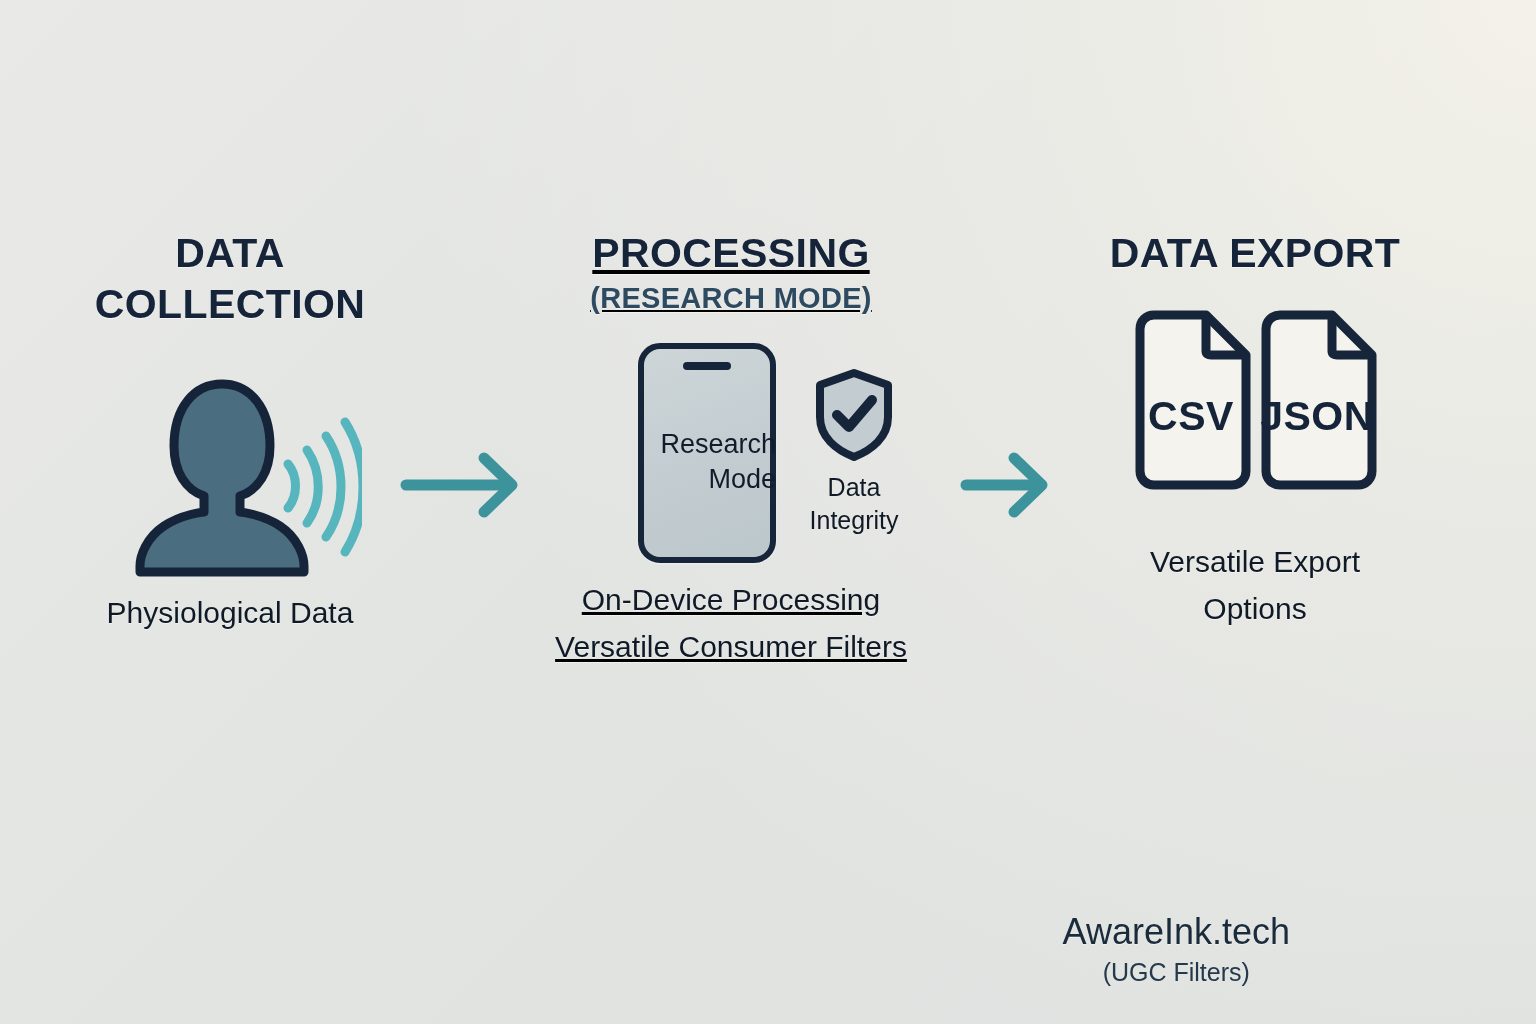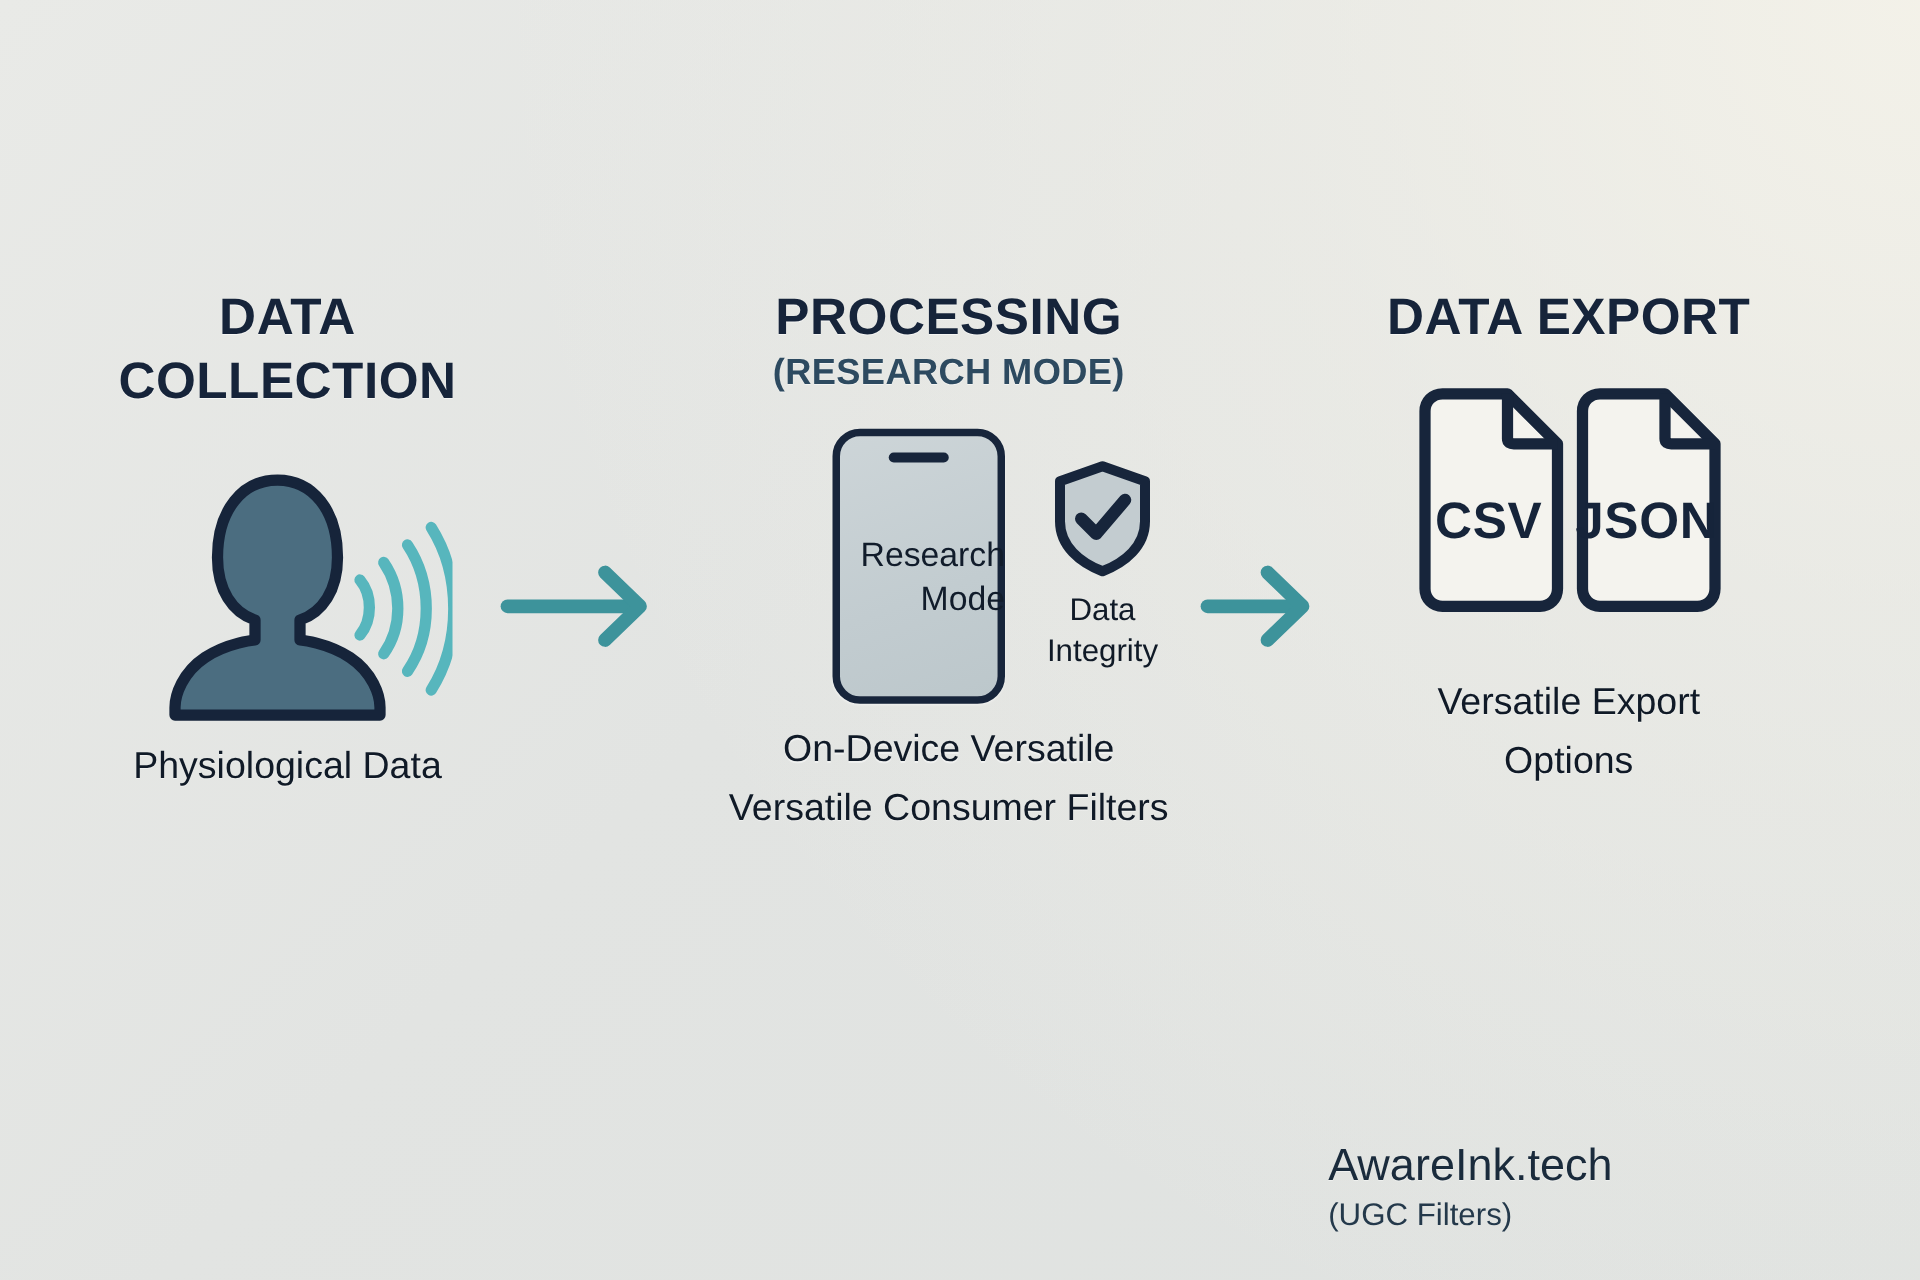--- a/index.html
+++ b/index.html
@@ -28,21 +28,21 @@
     top: 0; left: 0;
     width: 1348px;
     height: 1024px;
   }
   .col {
     position: absolute;
     top: 228px;
     text-align: center;
   }
   .col-1 { left: 20px;  width: 420px; }
-  .col-2 { left: 524px; width: 470px; }
+  .col-2 { left: 496px; width: 470px; text-decoration: underline; }
   .col-3 { left: 1040px; width: 430px; }
 
   
   .heading {
     font-size: 41px;
     font-weight: 700;
     letter-spacing: 0.4px;
     line-height: 1.24;
     color: #16243a;
     margin: 0;
@@ -172,21 +172,21 @@
     top: 452px;
   }
   .arrow-1 { left: 400px; }
   .arrow-2 { left: 960px; }
 
   
   .footer {
     position: absolute;
     right: 58px;
     bottom: 36px;
-    text-align: left;
+    text-align: center;
   }
   .footer-brand {
     font-size: 36px;
     color: #1a2b3c;
     line-height: 1.18;
     text-shadow: 0 1px 0 rgba(255,255,255,0.45);
   }
   .footer-sub {
     font-size: 25px;
     color: #24394b;
@@ -264,21 +264,21 @@
             <div class="shield-label">
               <div>Data</div>
               <div>Integrity</div>
             </div>
           </div>
 
         </div>
       </div>
 
       <div class="caption">
-        <div>On-Device Versatile</div>
+        <div>On-Device Processing</div>
         <div>Versatile Consumer Filters</div>
       </div>
     </div>
 
     <div class="arrow arrow-2">
       <svg width="100" height="66" viewBox="0 0 100 66">
         <g fill="none" stroke="#3d939b" stroke-width="11" stroke-linecap="round" stroke-linejoin="round">
           <line x1="6" y1="33" x2="80" y2="33"></line>
           <polyline points="54,6 82,33 54,60"></polyline>
         </g>

